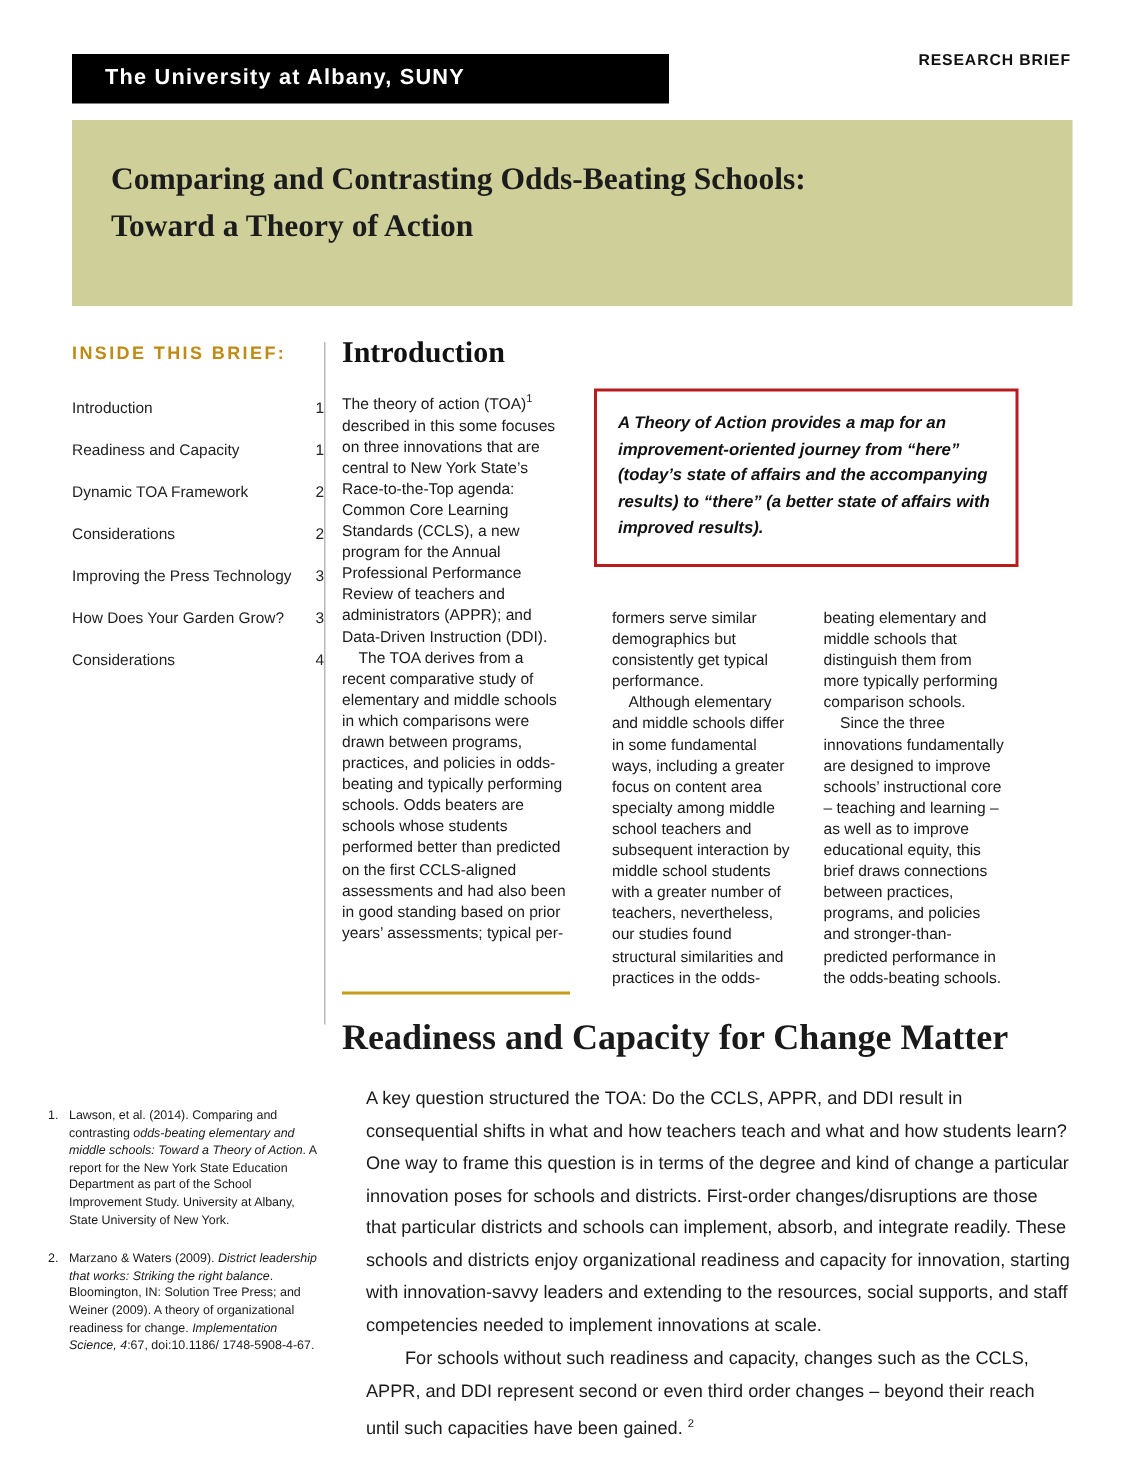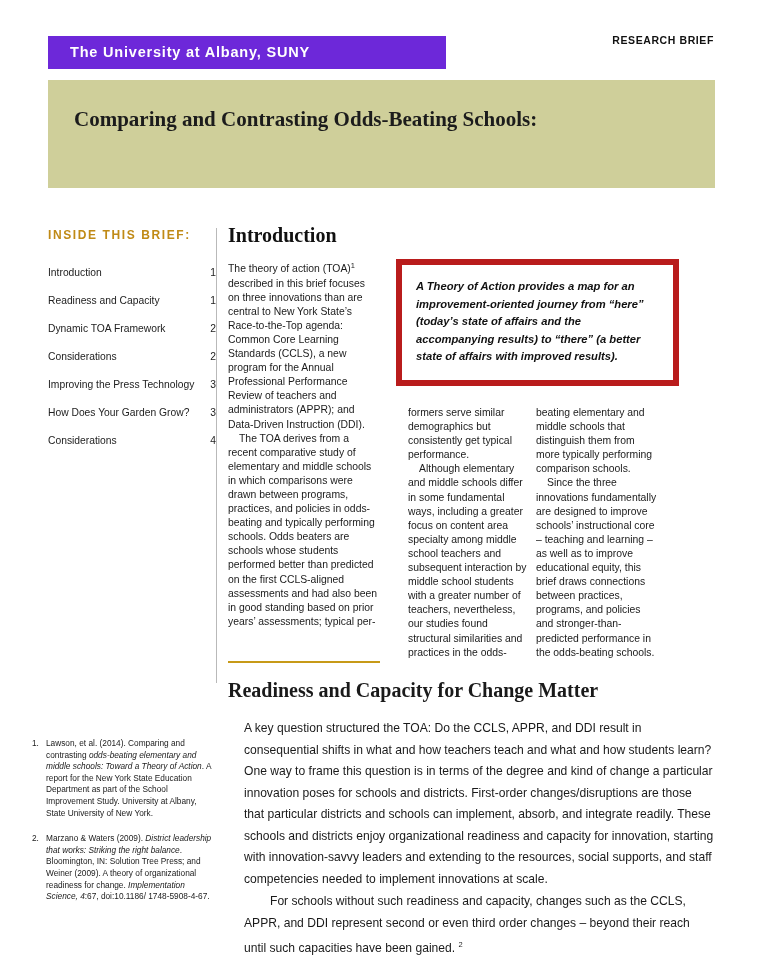--- a/index.html
+++ b/index.html
@@ -31,36 +31,36 @@
     font-weight: bold;
     letter-spacing: 0.6px;
     color: #111;
   }
   .gold-bar {
     position: absolute;
     left: 48px;
     top: 36px;
     width: 398px;
     height: 33px;
-    background: #6d28d9;
+    background: #000000;
   }
   .gold-bar span {
     display: block;
     color: #ffffff;
     font-weight: bold;
     font-size: 14.5px;
     letter-spacing: 0.8px;
     padding: 8px 0 0 22px;
   }
   .title-band {
     position: absolute;
     left: 48px;
     top: 80px;
     width: 667px;
-    height: 108px;
+    height: 124px;
     background: #cfcf9a;
   }
   .title-band .title-text {
     font-family: "Liberation Serif", serif;
     font-size: 21px;
     font-weight: bold;
     color: #1c1c1c;
     line-height: 31px;
     padding: 24px 0 0 26px;
   }
@@ -155,40 +155,40 @@
   .col-narrow p {
     margin: 0;
   }
   .col-narrow p + p {
     text-indent: 11px;
     margin-top: 0;
   }
   .callout {
     margin-left: 18px;
     width: 283px;
-    border: 6px solid #b91c1c;
+    border: 2px solid #b91c1c;
     box-sizing: border-box;
     padding: 13px 14px 14px 14px;
   }
   .callout p {
     margin: 0;
     font-size: 11.2px;
     line-height: 17.5px;
     font-weight: bold;
     font-style: italic;
     color: #111;
   }
 
   .three-col {
     position: absolute;
     left: 180px;
     top: 182px;
     width: 307px;
     display: flex;
-    gap: 4px;
+    gap: 17px;
   }
   .three-col .c {
     width: 124px;
     font-size: 10.4px;
     line-height: 14.1px;
   }
   .three-col .c p {
     margin: 0;
   }
   .three-col .c p + p {
@@ -205,21 +205,21 @@
   }
 
   .sect2 {
     position: absolute;
     left: 0;
     top: 455px;
     width: 487px;
   }
   .sect2 h2 {
     font-family: "Liberation Serif", serif;
-    font-size: 20px;
+    font-size: 24px;
     font-weight: bold;
     margin: 0 0 16px 0;
   }
   .sect2 p {
     margin: 0 0 0 16px;
     font-size: 12.1px;
     line-height: 21.5px;
     color: #1a1a1a;
   }
   .sect2 p.indent {
@@ -238,20 +238,21 @@
 
   <div class="research-brief">RESEARCH BRIEF</div>
 
   <div class="gold-bar">
     <span>The University at Albany, SUNY</span>
   </div>
 
   <div class="title-band">
     <div class="title-text">
       <div>Comparing and Contrasting Odds-Beating Schools:</div>
+      <div>Toward a Theory of Action</div>
     </div>
   </div>
 
   <div class="toc">
     <div class="toc-heading">INSIDE THIS BRIEF:</div>
 
     <div class="toc-row">
       <span>Introduction</span>
       <span class="pg">1</span>
     </div>
@@ -292,21 +293,21 @@
     </div>
   </div>
 
   <div class="vrule"></div>
 
   <div class="main">
     <h2 class="sect">Introduction</h2>
 
     <div class="intro-row">
       <div class="col-narrow">
-        <p><span>The theory of action (TOA)</span><sup>1</sup><span> described in this brief focuses on three innovations than are central to New York State’s Race-to-the-Top agenda: Common Core Learning Standards (CCLS), a new program for the Annual Professional Performance Review of teachers and administrators (APPR); and Data-Driven Instruction (DDI).</span></p>
+        <p><span>The theory of action (TOA)</span><sup>1</sup><span> described in this some focuses on three innovations that are central to New York State’s Race-to-the-Top agenda: Common Core Learning Standards (CCLS), a new program for the Annual Professional Performance Review of teachers and administrators (APPR); and Data-Driven Instruction (DDI).</span></p>
         <p>The TOA derives from a recent comparative study of elementary and middle schools in which comparisons were drawn between programs, practices, and policies in odds-beating and typically performing schools. Odds beaters are schools whose students performed better than predicted on the first CCLS-aligned assessments and had also been in good standing based on prior years’ assessments; typical per-</p>
       </div>
 
       <div class="callout">
         <p>A Theory of Action provides a map for an improvement-oriented journey from “here” (today’s state of affairs and the accompanying results) to “there” (a better state of affairs with improved results).</p>
       </div>
     </div>
 
     <div class="three-col">
       <div class="c">

